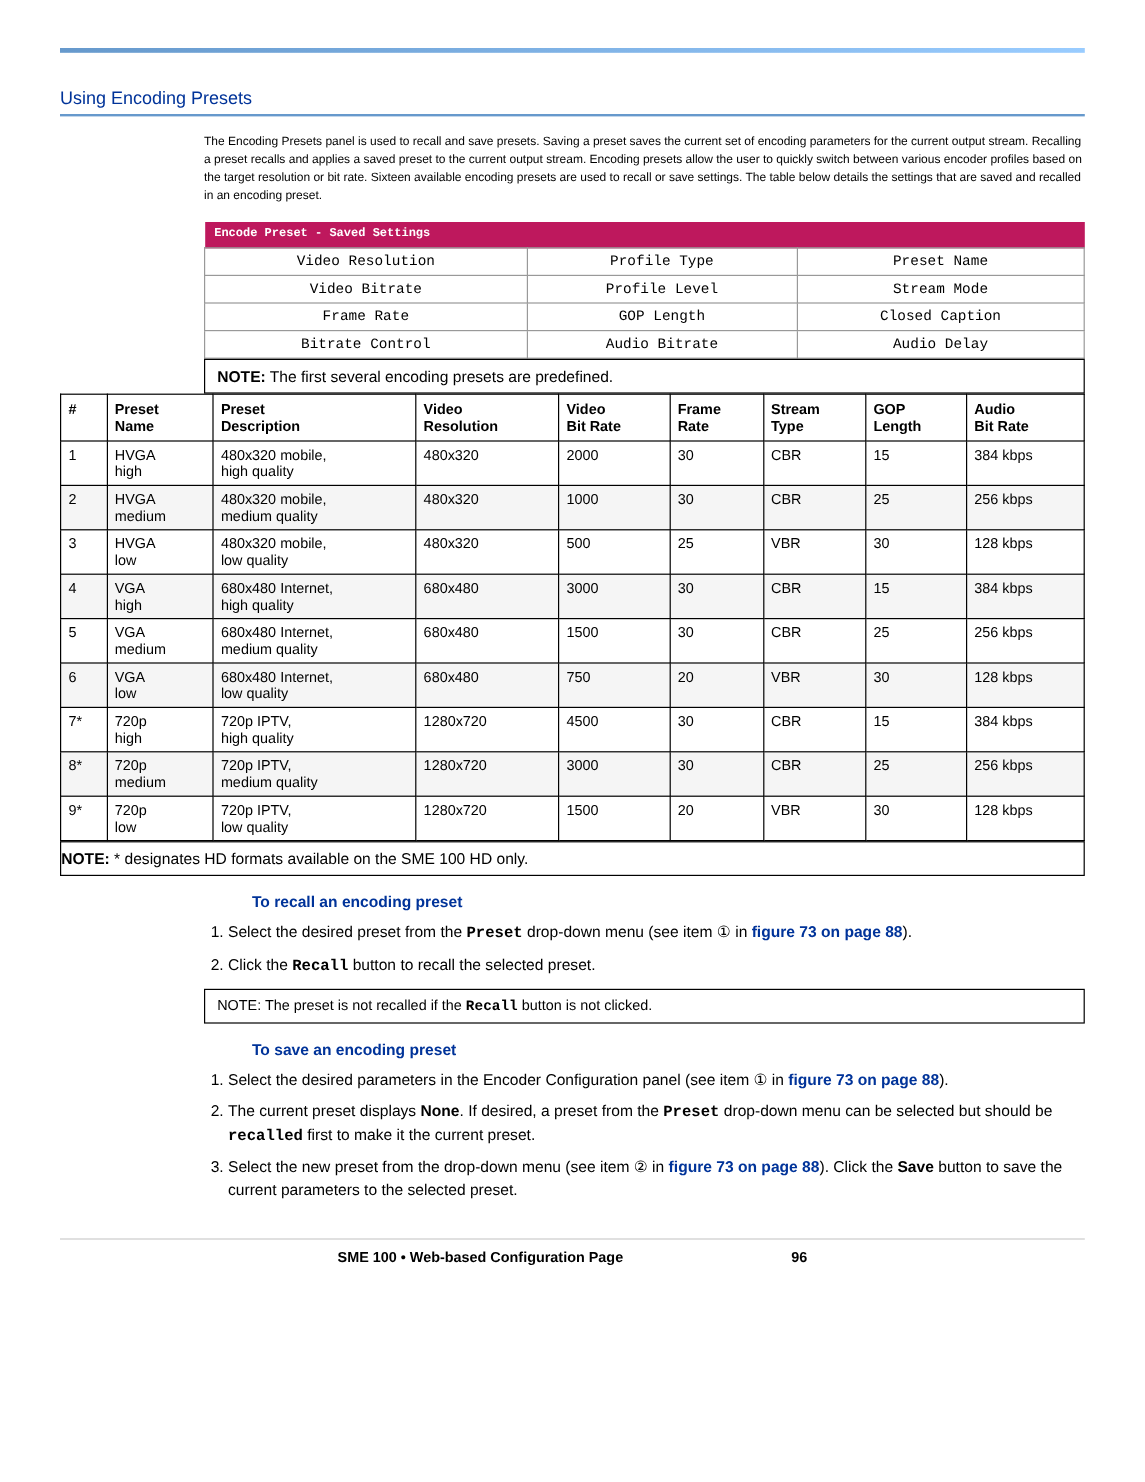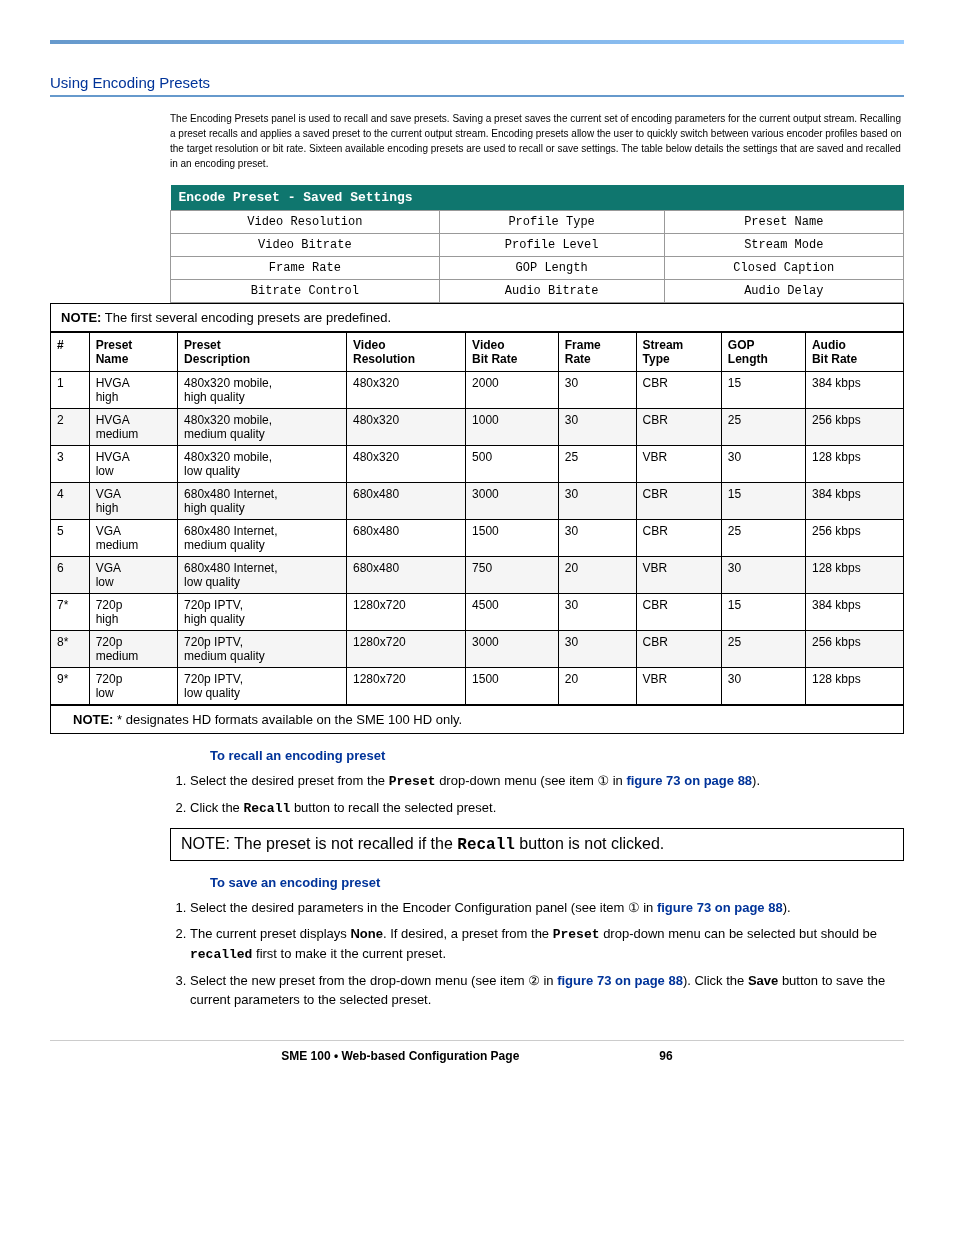--- a/index.html
+++ b/index.html
@@ -29,36 +29,37 @@
       margin-bottom: 14px;
     }
     
     .saved-settings-table {
       margin-left: 120px;
       border-collapse: collapse;
       width: calc(100% - 120px);
       margin-bottom: 0;
     }
     .saved-settings-table th.header-cell {
-      background: #0f766e;
+      background: #be185d;
       color: #fff;
       font-weight: bold;
-      font-size: 13px;
+      font-size: 10px;
       padding: 5px 8px;
       text-align: left;
       font-family: 'Courier New', Courier, monospace;
     }
     .saved-settings-table td {
       border: 1px solid #999;
       padding: 4px 8px;
       font-family: 'Courier New', Courier, monospace;
       font-size: 12px;
       text-align: center;
     }
     .note-box {
+      margin-left: 120px;
       border: 1px solid #000;
       padding: 6px 10px;
       font-size: 13px;
       margin-top: 0;
       margin-bottom: 0;
     }
     .note-box .note-label {
       font-weight: bold;
     }
     
@@ -84,21 +85,21 @@
       vertical-align: top;
     }
     .presets-table tr:nth-child(even) td {
       background: #f5f5f5;
     }
     .presets-table tr:nth-child(odd) td {
       background: #fff;
     }
     .note-bottom {
       border: 1px solid #000;
-      padding: 6px 22px;
+      padding: 6px 0;
       font-size: 13px;
       margin-bottom: 0;
     }
     .note-bottom .note-label {
       font-weight: bold;
     }
     
     .procedure-section {
       margin-left: 120px;
       margin-top: 14px;
@@ -126,21 +127,21 @@
     .link-text {
       color: #003399;
       font-weight: bold;
     }
     .bold-text {
       font-weight: bold;
     }
     .note-inline {
       border: 1px solid #000;
       padding: 6px 10px;
-      font-size: 16px;
+      font-size: 12px;
       margin-top: 8px;
       margin-bottom: 10px;
     }
     .page-footer {
       margin-top: 30px;
       text-align: center;
       font-size: 12px;
       font-weight: bold;
       border-top: 1px solid #ccc;
       padding-top: 8px;

